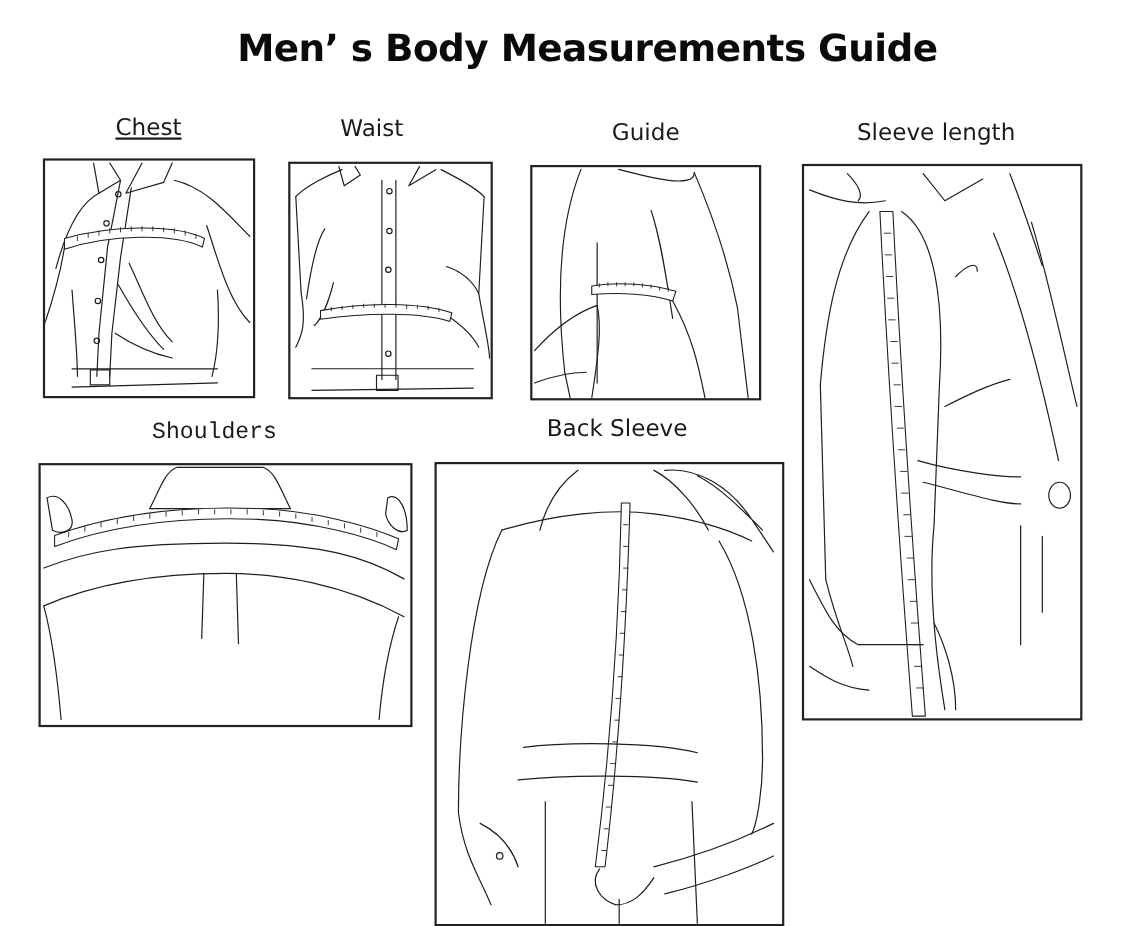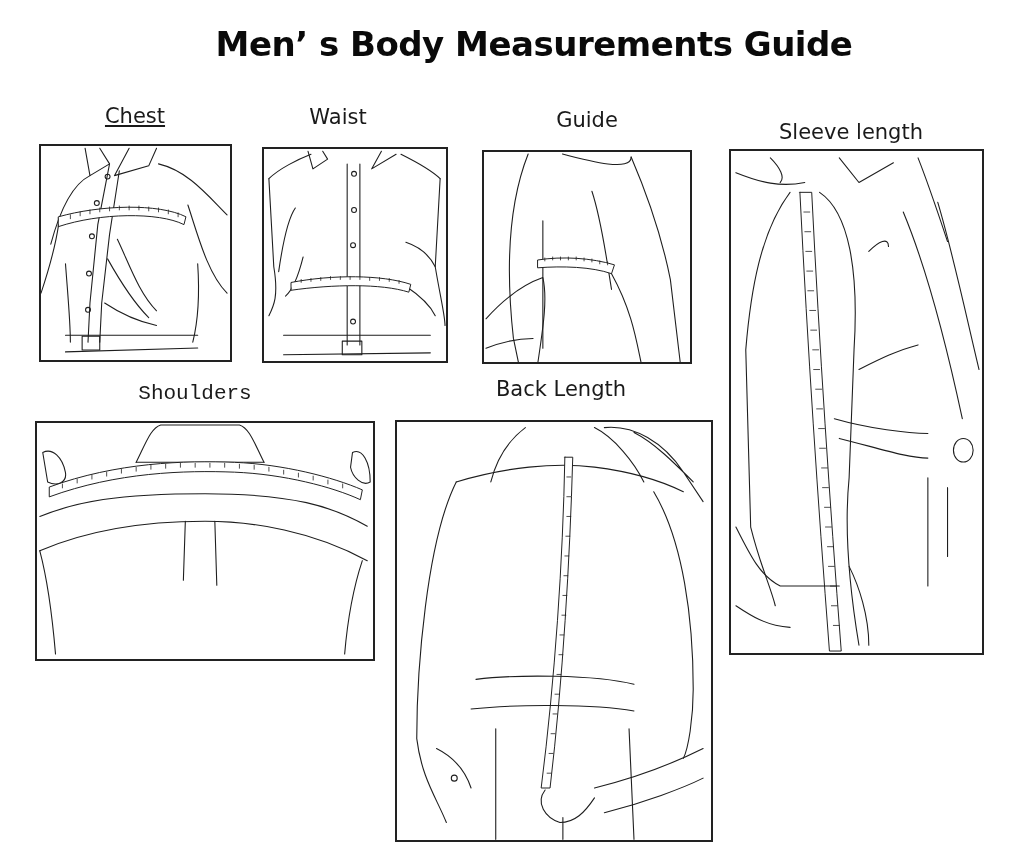--- a/index.html
+++ b/index.html
@@ -13,23 +13,23 @@
   .panel svg .tick { stroke-width:0.8; }
 </style>
 </head>
 <body>
 
 <div class="title">Men’ s Body Measurements Guide</div>
 
 <div class="label" style="left:135px; top:104px;text-decoration:underline;">Chest</div>
 <div class="label" style="left:338px; top:105px;">Waist</div>
 <div class="label" style="left:587px; top:108px;">Guide</div>
-<div class="label" style="left:851px; top:108px;margin-top:12px;">Sleeve length</div>
+<div class="label" style="left:851px; top:108px;">Sleeve length</div>
 <div class="label" style="left:195px; top:382px;font-family:Liberation Mono, monospace;">Shoulders</div>
-<div class="label" style="left:561px; top:377px;">Back Length</div>
+<div class="label" style="left:561px; top:377px;">Back Sleeve</div>
 
 <div class="panel" style="left:39px; top:144px; width:193px; height:218px;">
   <svg viewBox="0 0 193 218">
     <path d="M45 2 L50 30 L70 18 L60 2"></path>
     <path d="M90 2 L75 30 L110 20 L118 2"></path>
     <path d="M70 18 L58 80 L50 160 L48 200"></path>
     <path d="M80 25 L70 90 L62 160 L60 200"></path>
     <path d="M10 100 C18 70 30 40 50 30"></path>
     <path d="M120 18 C150 25 170 50 190 70"></path>
     <path d="M0 150 C10 120 15 100 18 80"></path>

